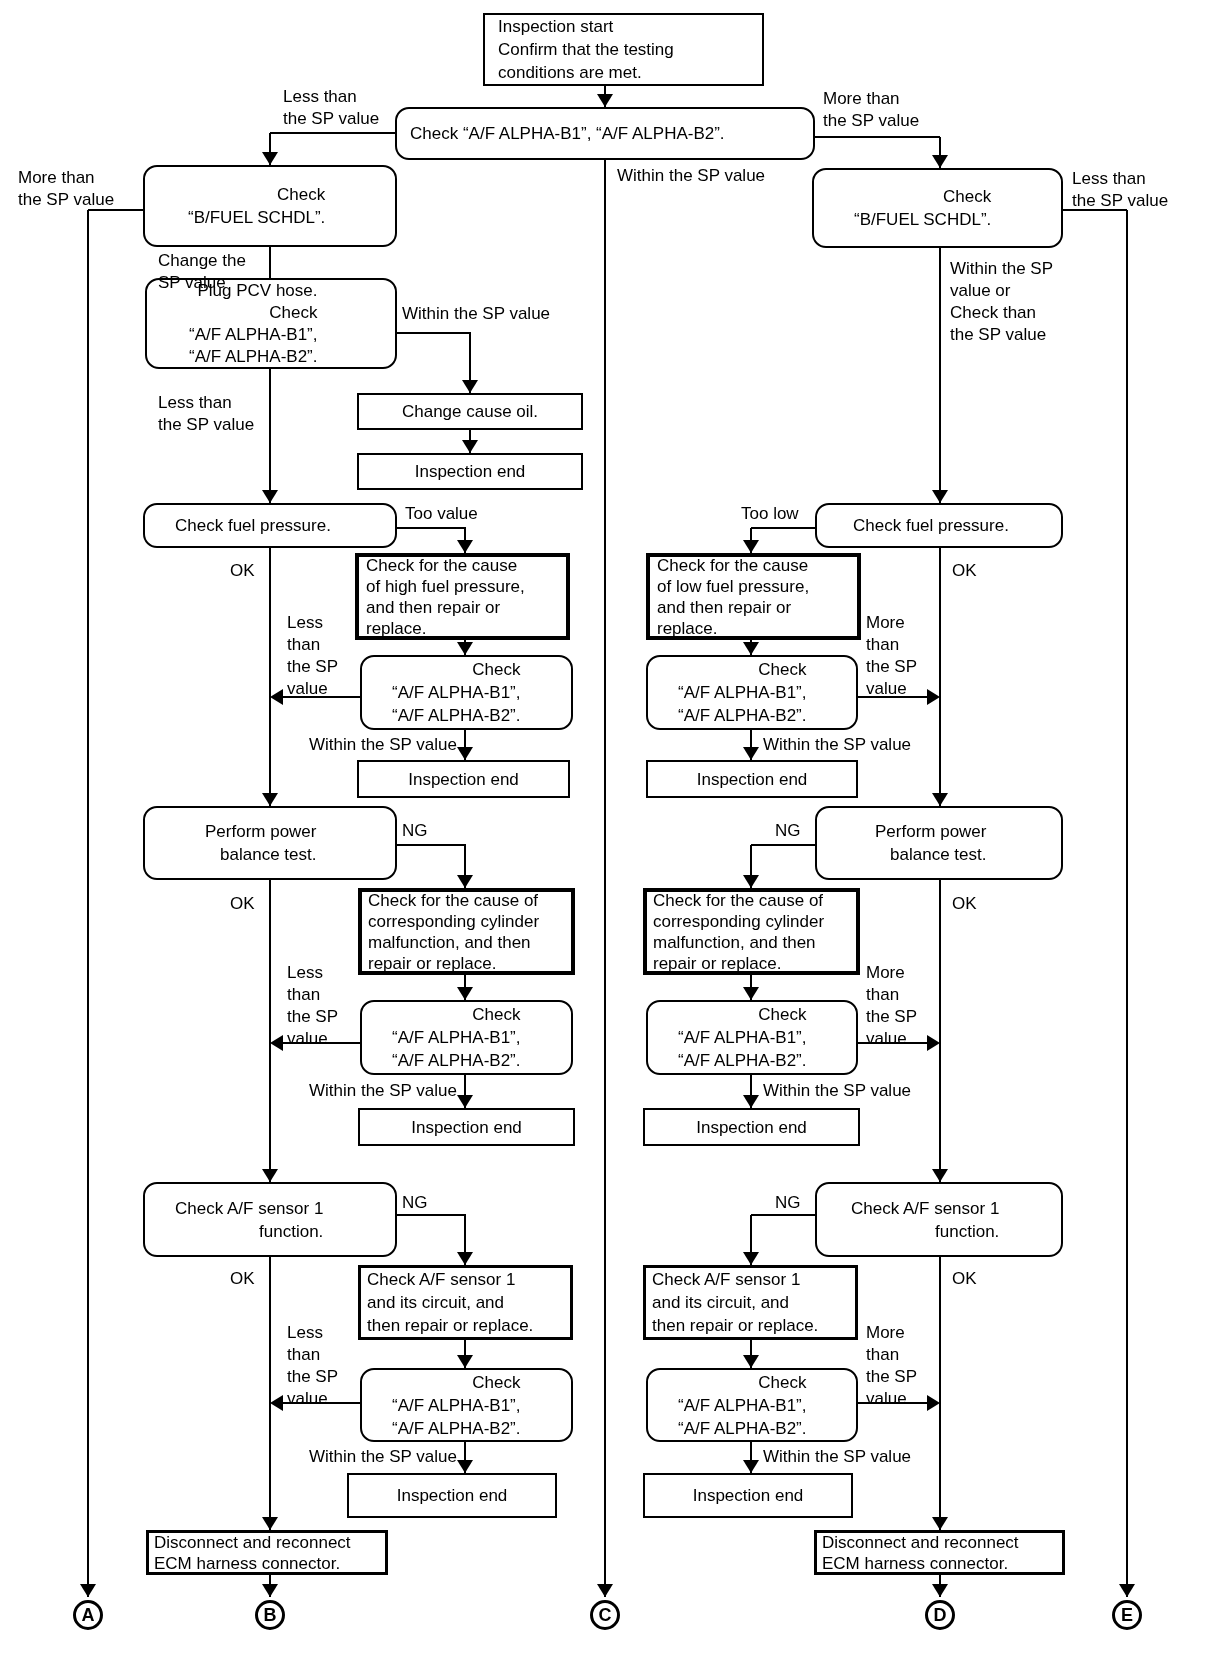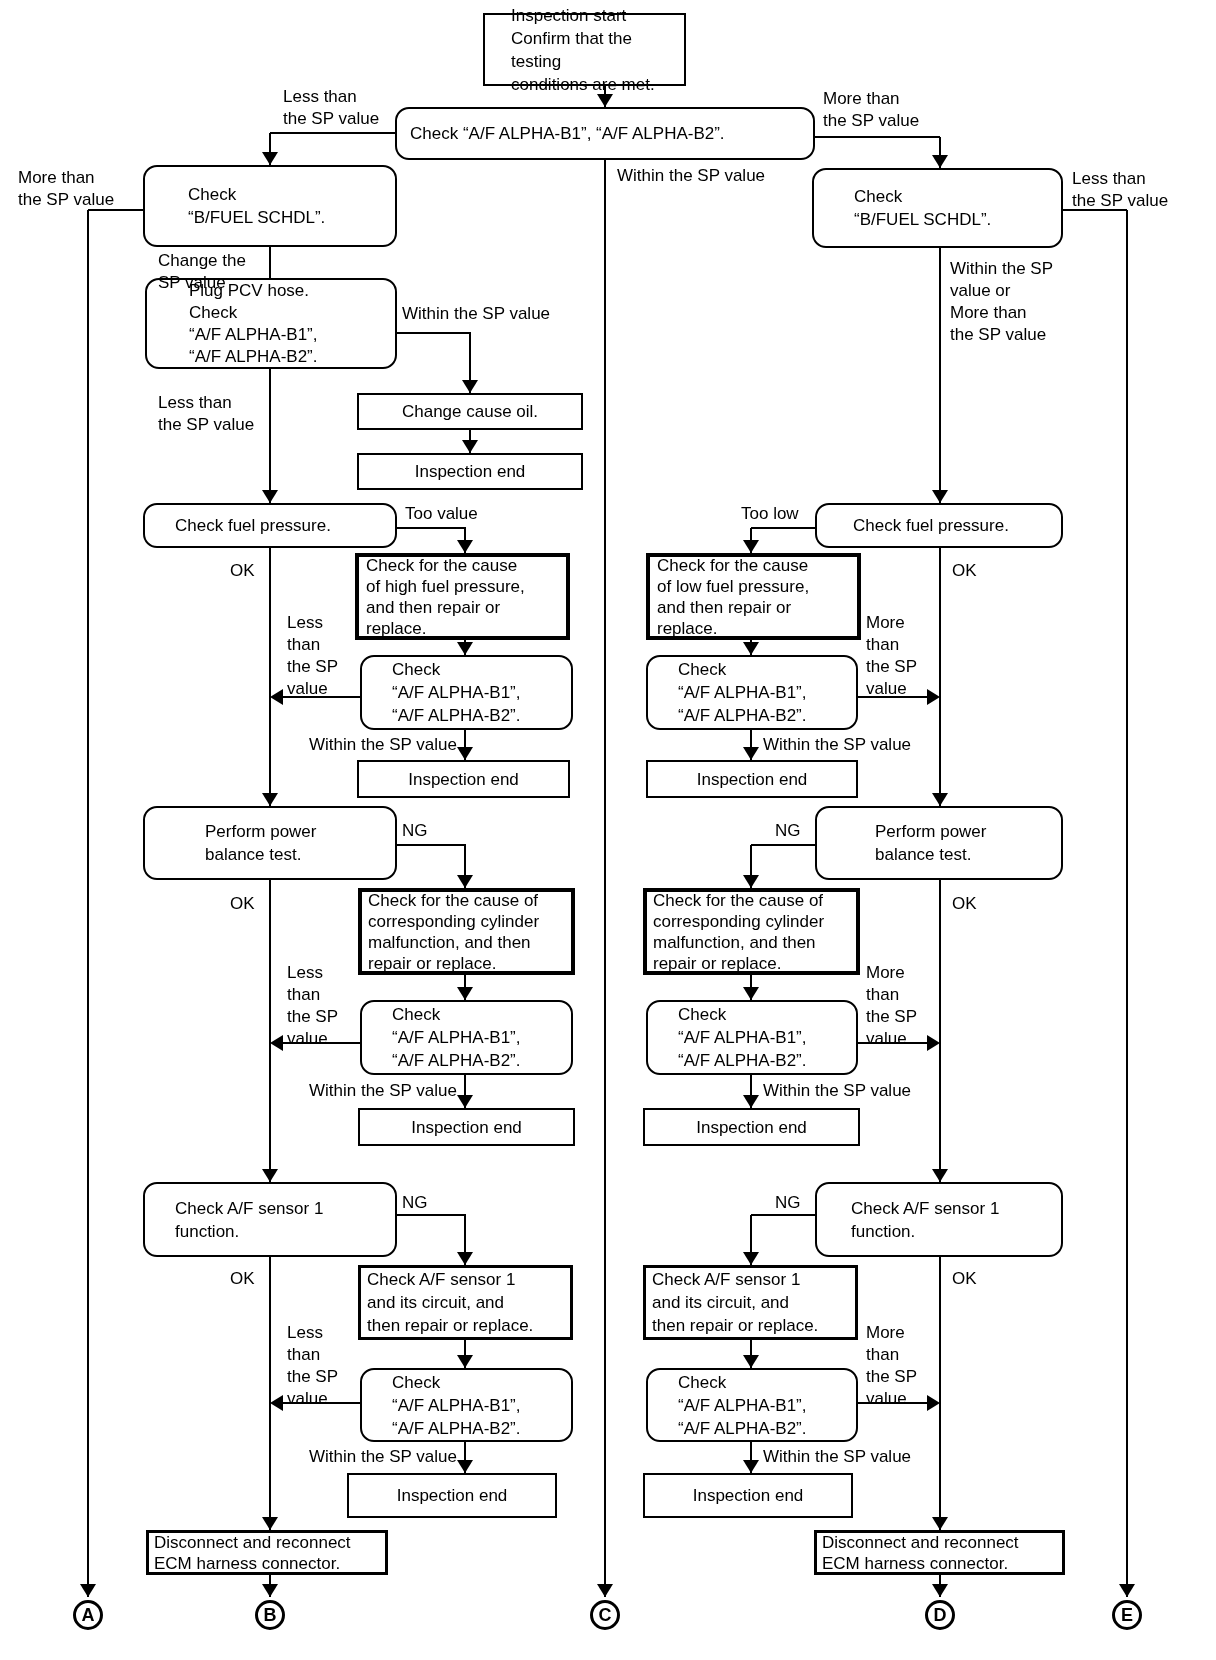--- a/index.html
+++ b/index.html
@@ -4,21 +4,21 @@
 <style>
   html,body{margin:0;padding:0;background:#fff;}
   #canvas{position:relative;width:1216px;height:1660px;background:#fff;overflow:hidden;
           font-family:"Liberation Sans",sans-serif;color:#000;}
   .vl{position:absolute;width:2px;background:#000;}
   .hl{position:absolute;height:2px;background:#000;}
   .ad{position:absolute;width:0;height:0;border-left:8px solid transparent;border-right:8px solid transparent;border-top:13px solid #000;}
   .al{position:absolute;width:0;height:0;border-top:8px solid transparent;border-bottom:8px solid transparent;border-right:13px solid #000;}
   .ar{position:absolute;width:0;height:0;border-top:8px solid transparent;border-bottom:8px solid transparent;border-left:13px solid #000;}
   .box{position:absolute;display:flex;align-items:center;box-sizing:border-box;border:2px solid #000;background:#fff;}
-  .r{border-radius:14px;}
+  .r{border-radius:14px;text-align:right;}
   .b4{border-width:4px;}
   .b3{border-width:3px;}
   .c{justify-content:center;text-align:center;}
   .t{white-space:pre-line;font-size:17px;line-height:23px;}
   .t21{line-height:21px;}
   .t22{line-height:22px;}
   .lbl{position:absolute;white-space:pre-line;font-size:17px;line-height:22px;}
   .ra{text-align:right;width:180px;}
   .circ{position:absolute;width:30px;height:30px;border:3px solid #000;border-radius:50%;background:#fff;
         font-weight:bold;font-size:18px;line-height:24px;text-align:center;box-sizing:border-box;}
@@ -104,21 +104,21 @@
   <i class="ad" style="left:932px;top:1584px"></i>
   <i class="ad" style="left:1119px;top:1584px"></i>
 
   <i class="al" style="left:270px;top:689px"></i>
   <i class="al" style="left:270px;top:1035px"></i>
   <i class="al" style="left:270px;top:1395px"></i>
   <i class="ar" style="left:927px;top:689px"></i>
   <i class="ar" style="left:927px;top:1035px"></i>
   <i class="ar" style="left:927px;top:1395px"></i>
 
-  <div class="box" style="left:483px;top:13px;width:203px;height:73px;padding-left:26px">
+  <div class="box" style="left:483px;top:13px;width:281px;height:73px;padding-left:13px">
       <span class="t">Inspection start
 Confirm that the testing
 conditions are met.</span>
     </div>
   <div class="box r" style="left:395px;top:107px;width:420px;height:53px;padding-left:13px">
       <span class="t">Check “A/F ALPHA-B1”, “A/F ALPHA-B2”.</span>
     </div>
 
   <div class="box r" style="left:143px;top:165px;width:254px;height:82px;padding-left:43px">
       <span class="t">Check
@@ -269,21 +269,21 @@
 the SP value</div>
   <div class="lbl" style="left:18px;top:167px">More than
 the SP value</div>
   <div class="lbl" style="left:158px;top:250px">Change the
 SP value</div>
   <div class="lbl" style="left:402px;top:303px">Within the SP value</div>
   <div class="lbl" style="left:158px;top:392px">Less than
 the SP value</div>
   <div class="lbl" style="left:950px;top:258px">Within the SP
 value or
-More than
+Check than
 the SP value</div>
   <div class="lbl" style="left:405px;top:503px">Too value</div>
   <div class="lbl" style="left:741px;top:503px">Too low</div>
   <div class="lbl" style="left:230px;top:560px">OK</div>
   <div class="lbl" style="left:952px;top:560px">OK</div>
   <div class="lbl" style="left:287px;top:612px">Less
 than
 the SP
 value</div>
   <div class="lbl" style="left:866px;top:612px">More

